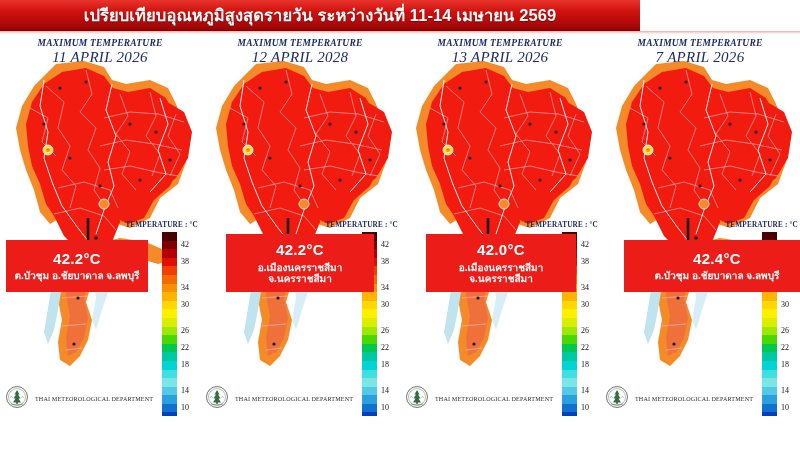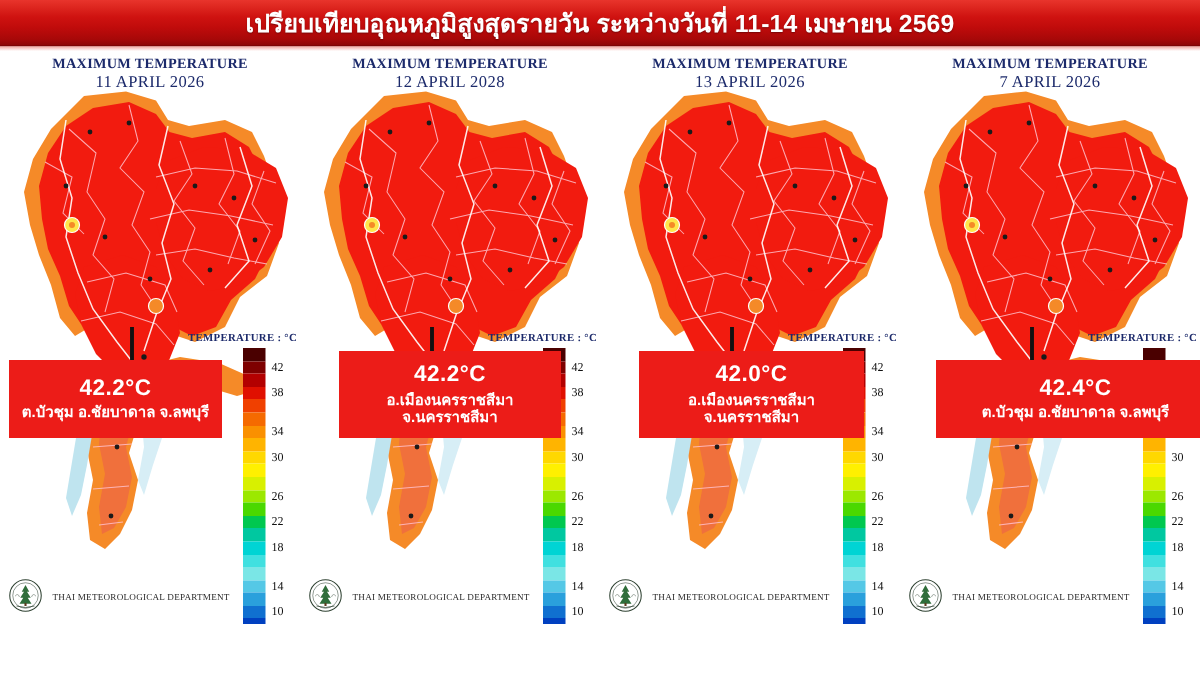--- a/index.html
+++ b/index.html
@@ -6,21 +6,21 @@
   html, body {
     width: 800px; height: 450px;
     background: #ffffff;
     font-family: "Liberation Sans", "DejaVu Sans", sans-serif;
     overflow: hidden;
   }
   #root { position: relative; width: 800px; height: 450px; background: #ffffff; }
 
   
   .titlebar {
-    position: absolute; left: 0; top: 0; width: 800px; height: 31px;
+    position: absolute; left: 0; top: 0; width: 640px; height: 31px;
     background: linear-gradient(to bottom,
        #e8342c 0%, #e02a22 12%, #cf1210 38%, #bf0b0b 62%, #a60808 88%, #8d0606 100%);
     display: flex; align-items: center; justify-content: center;
     border-bottom: 1px solid #7d0404;
     text-align: right;
   }
   .titlebar .ttxt {
     color: #ffffff; font-size: 16.5px; font-weight: bold;
     letter-spacing: 0.1px; white-space: nowrap;
     text-shadow: 0 1px 1px rgba(0,0,0,.35);
@@ -29,28 +29,28 @@
   
   .subrule {
     position: absolute; left: 0; top: 31px; width: 800px; height: 3px;
     background: linear-gradient(to bottom, #f3a9a2, #ffffff);
   }
 
   
   .panels { position: absolute; left: 0; top: 34px; width: 800px; height: 382px; display: flex; }
   .panel { position: relative; width: 200px; height: 382px; overflow: hidden; }
 
-  .phead { text-align: center; padding-top: 4px; }
+  .phead { text-align: center; padding-top: 4px; font-style: italic; }
   .phead .h1 {
     font-family: "Liberation Serif", "DejaVu Serif", serif;
     font-weight: bold; font-size: 9.5px; color: #1c2a6b; letter-spacing: .2px;
   }
   .phead .h2 {
     font-family: "Liberation Serif", "DejaVu Serif", serif;
-    font-size: 11px; color: #1c2a6b; margin-top: 1px; letter-spacing: .3px;
+    font-size: 15px; color: #1c2a6b; margin-top: 1px; letter-spacing: .3px;
   }
 
   
   .mapwrap { position: absolute; left: 0; top: 24px; width: 200px; height: 336px; }
   .mapwrap svg { display: block; width: 200px; height: 336px; }
 
   
   .tcap {
     position: absolute; right: 2px; top: 187px;
     font-family: "Liberation Serif", "DejaVu Serif", serif;

